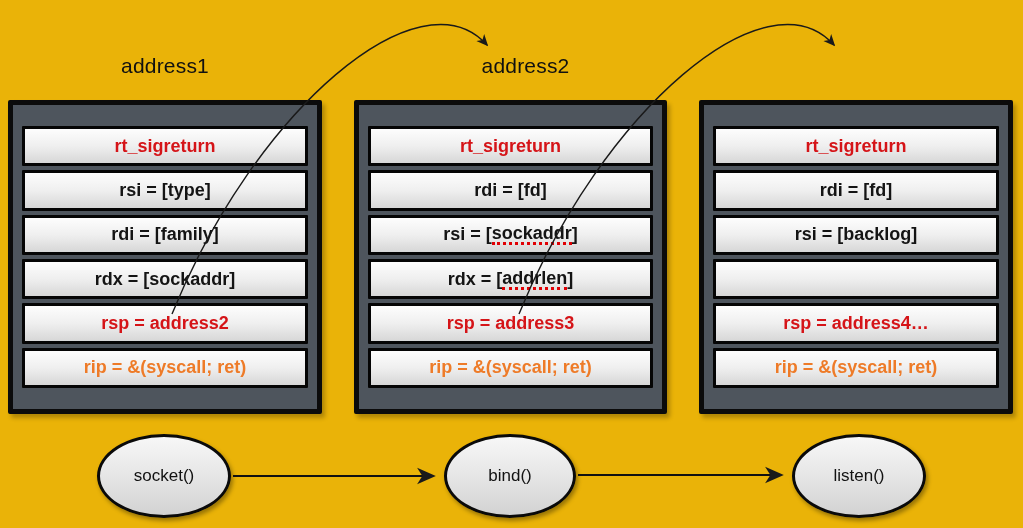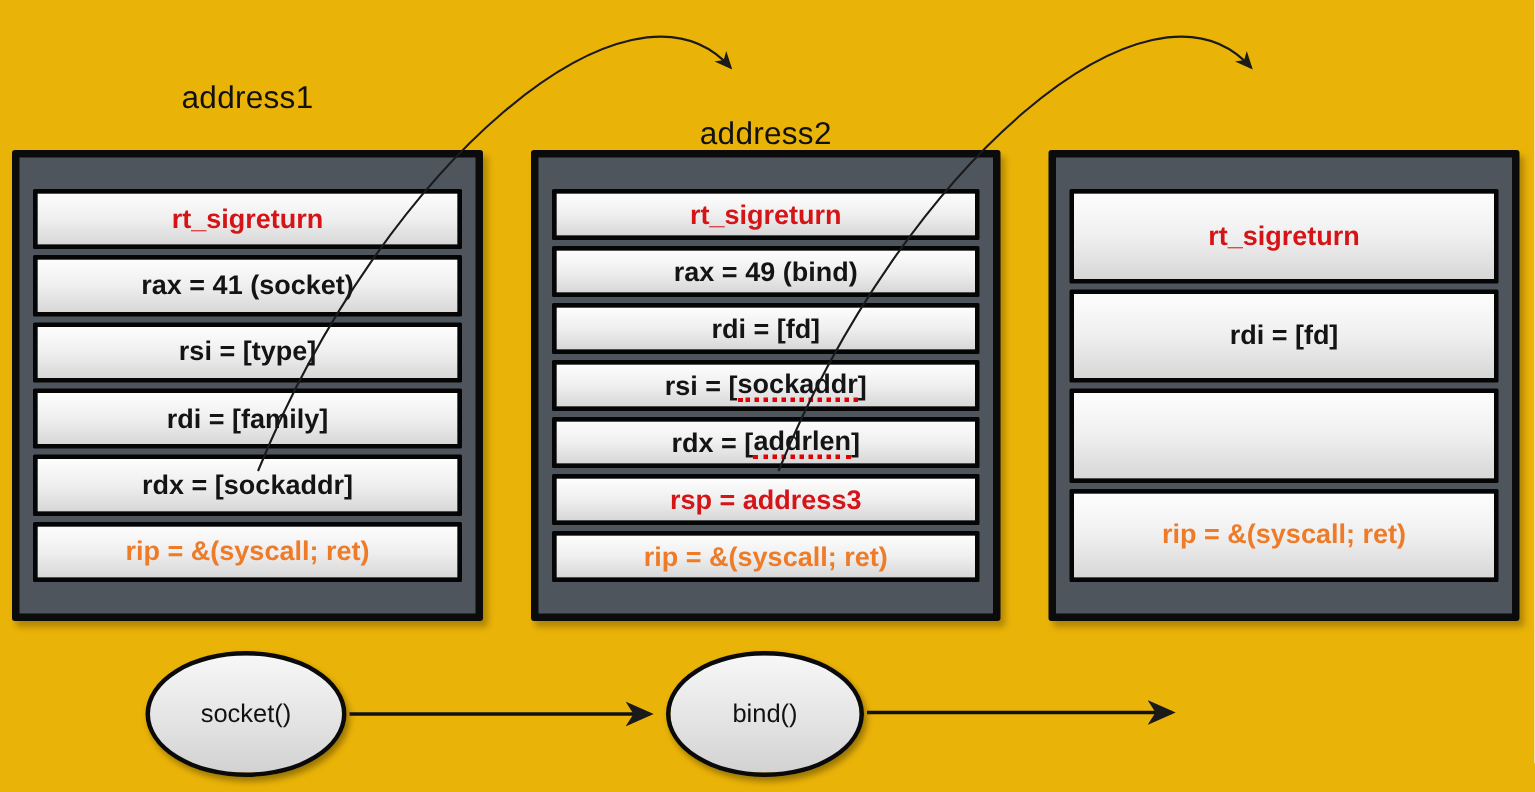--- a/index.html
+++ b/index.html
@@ -56,61 +56,65 @@
     position:absolute;left:0;top:0;z-index:6;
     pointer-events:none;
   }
 </style>
 </head>
 <body>
 
 <div id="canvas">
 
   <div class="frame-label" style="left:8px;width:314px;">address1</div>
-  <div class="frame-label" style="left:354px;width:313px;margin-top:24px;">address2</div>
+  <div class="frame-label" style="left:369px;width:313px;">address2</div>
 
   <div class="stack-frame" style="left:8px;">
     <div class="stack-row row-red">rt_sigreturn</div>
-    <div class="stack-row">rax = 41 (socket)</div>
     <div class="stack-row">rsi = [type]</div>
     <div class="stack-row">rdi = [family]</div>
     <div class="stack-row">rdx = [sockaddr]</div>
+    <div class="stack-row row-red">rsp = address2</div>
     <div class="stack-row row-orange">rip = &amp;(syscall; ret)</div>
   </div>
 
   <div class="stack-frame" style="left:354px;width:313px;">
     <div class="stack-row row-red">rt_sigreturn</div>
-    <div class="stack-row">rax = 49 (bind)</div>
     <div class="stack-row">rdi = [fd]</div>
     <div class="stack-row">
       <span>rsi = [</span>
         <span class="squiggle">sockaddr</span>
         <span>]</span>
     </div>
     <div class="stack-row">
       <span>rdx = [</span>
         <span class="squiggle">addrlen</span>
         <span>]</span>
     </div>
     <div class="stack-row row-red">rsp = address3</div>
     <div class="stack-row row-orange">rip = &amp;(syscall; ret)</div>
   </div>
 
   <div class="stack-frame" style="left:699px;">
     <div class="stack-row row-red">rt_sigreturn</div>
     <div class="stack-row">rdi = [fd]</div>
+    <div class="stack-row">rsi = [backlog]</div>
     <div class="stack-row"></div>
+    <div class="stack-row row-red">rsp = address4…</div>
     <div class="stack-row row-orange">rip = &amp;(syscall; ret)</div>
   </div>
 
   <div class="flow-node" style="left:97px;">
     <span>socket()</span>
   </div>
   <div class="flow-node" style="left:444px;width:132px;">
     <span>bind()</span>
+  </div>
+  <div class="flow-node" style="left:792px;">
+    <span>listen()</span>
   </div>
 
   <svg id="arrow-overlay" width="1023" height="528" viewBox="0 0 1023 528">
     <defs>
       <marker id="ah" viewBox="0 0 10 10" refX="8.5" refY="5" markerWidth="8.5" markerHeight="8.5" orient="auto">
         <path d="M0,0.6 L10,5 L0,9.4 L2.8,5 Z" fill="#1a1a1a"></path>
       </marker>
     </defs>
     <path d="M 172 314 C 255 110, 420 -30, 487 45" fill="none" stroke="#1a1a1a" stroke-width="1.4" marker-end="url(#ah)"></path>
     <path d="M 519 314 C 602 110, 767 -30, 834 45" fill="none" stroke="#1a1a1a" stroke-width="1.4" marker-end="url(#ah)"></path>

